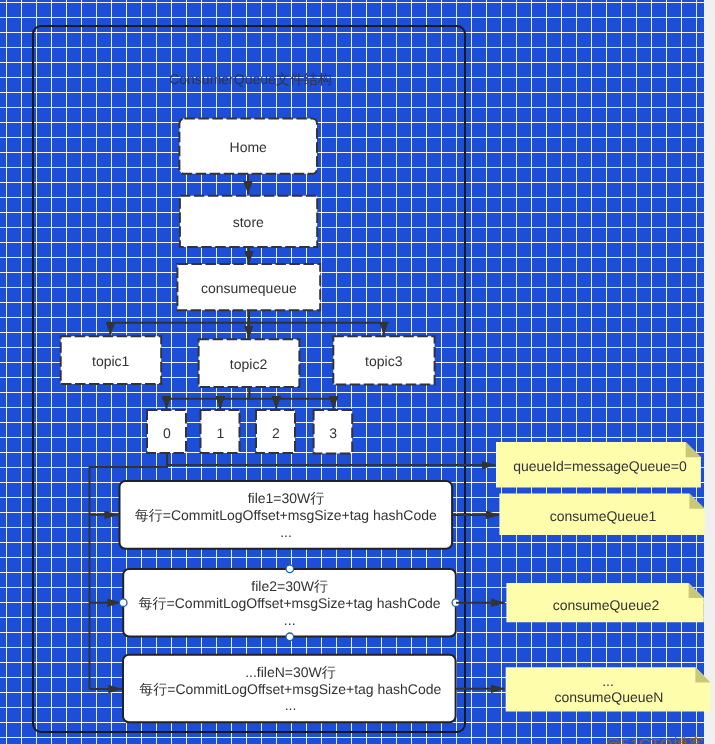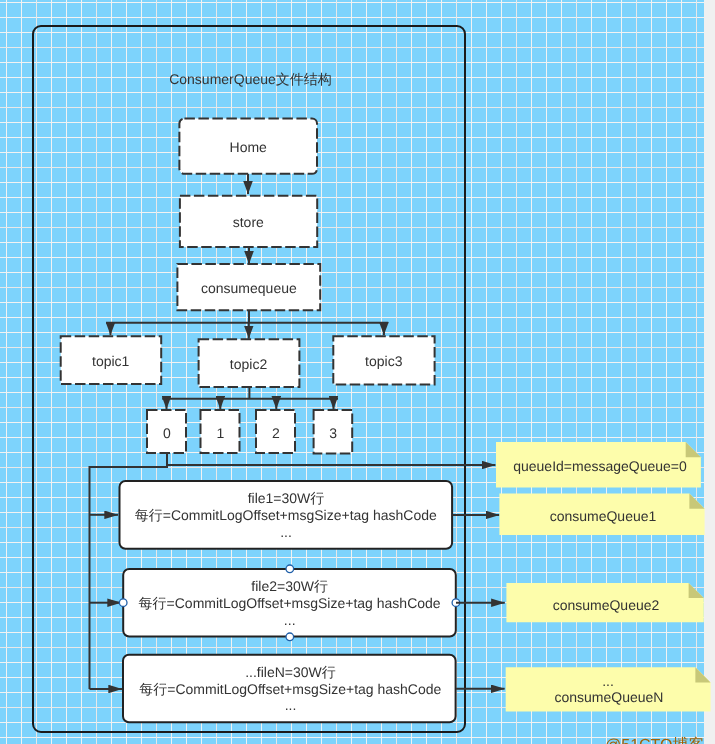--- a/index.html
+++ b/index.html
@@ -3,21 +3,21 @@
 <meta charset="utf-8">
 <title>ConsumerQueue</title>
 <style>
   html,body{margin:0;padding:0;}
   body{
     width:715px;height:744px;overflow:hidden;position:relative;
     background:#f0f0f0;
     font-family:"Liberation Sans","DejaVu Sans",sans-serif;
     -webkit-font-smoothing:antialiased;
   }
-  #canvas{position:absolute;left:0;top:0;width:704px;height:744px;background:#7dd3fc;overflow:visible;}
+  #canvas{position:absolute;left:0;top:0;width:704px;height:744px;background:#1d4ed8;overflow:visible;}
   #grid{position:absolute;left:0;top:0;width:704px;height:744px;
     background-image:
       linear-gradient(to right,#e8e8e8 1px,transparent 1px),
       linear-gradient(to bottom,#e8e8e8 1px,transparent 1px),
       linear-gradient(to right,#f2f2f2 1px,transparent 1px),
       linear-gradient(to bottom,#f2f2f2 1px,transparent 1px);
     background-size:60px 60px,60px 60px,15px 15px,15px 15px;
     background-position:36px 47px,36px 47px,6px 2px,6px 2px;
   }
   svg#diagram{position:absolute;left:0;top:0;will-change:transform;transform:translateZ(0);}

